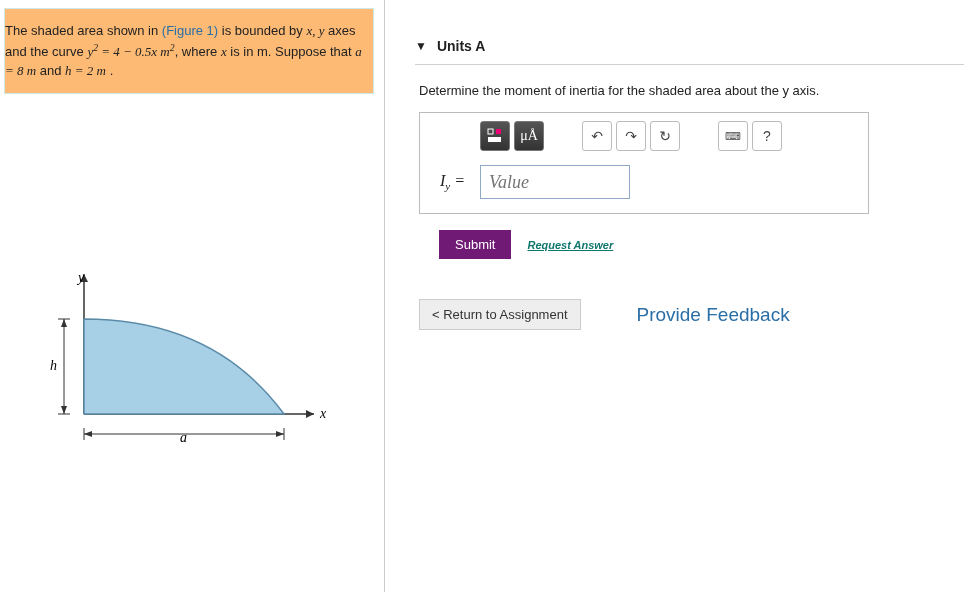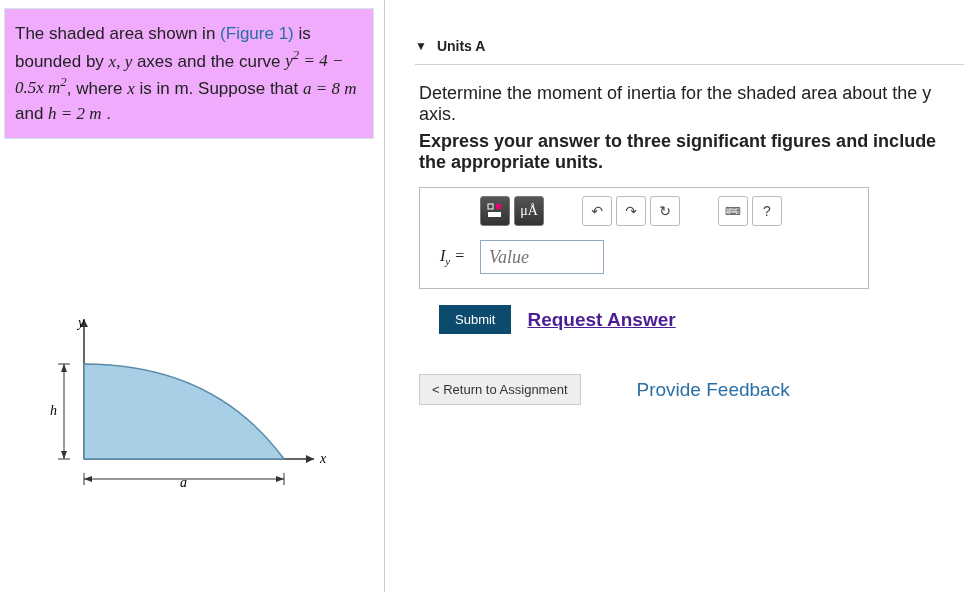--- a/index.html
+++ b/index.html
@@ -1,46 +1,46 @@
 <!DOCTYPE html>
 <html><head>
 <meta charset="utf-8">
 <style>
   * { box-sizing: border-box; margin: 0; padding: 0; }
   body { font-family: Arial, Helvetica, sans-serif; font-size: 13px; color: #222; width: 974px; height: 592px; display: flex; }
   .left-col { width: 385px; padding: 8px 10px 10px 4px; border-right: 1px solid #ccc; position: relative; }
   .right-col { flex: 1; padding: 10px 10px 10px 30px; }
-  .problem-box { background: #f0abfc; border: 1px solid #cfe7e7; padding: 12px 10px; font-size: 17px; line-height: 1.5; }
+  .problem-box { background: #fdba74; border: 1px solid #cfe7e7; padding: 12px 0; font-size: 13px; line-height: 1.5; }
   .problem-box .link { color: #2a6ea6; }
   .var { font-family: "Times New Roman", serif; font-style: italic; }
   sup { font-size: 0.75em; }
   .figure-section { margin-top: 170px; }
   .figure-header { display: flex; align-items: center; border-bottom: 1px solid #ccc; padding-bottom: 6px; }
   .figure-title { font-weight: bold; font-size: 15px; flex: 1; }
   .pager { display: flex; align-items: center; gap: 6px; font-size: 12px; color: #555; }
   .pager-btn { width: 22px; height: 22px; border: 1px solid #ccc; border-radius: 50%; background: #fff; display: flex; align-items: center; justify-content: center; color: #888; font-size: 12px; cursor: pointer; }
   .figure-img { margin-top: 30px; padding-left: 30px; }
   .part-header { display: flex; align-items: center; gap: 10px; border-bottom: 1px solid #d0d0d0; padding: 8px 0 10px 0; margin-top: 20px; }
   .part-header .tri { font-size: 12px; color: #222; }
   .part-title { font-weight: bold; font-size: 14px; }
   .part-body { padding: 18px 0 0 4px; }
-  .instructions { font-size: 18px; margin-bottom: 6px; }
+  .instructions { font-size: 13px; margin-bottom: 6px; }
   .instructions.bold { font-weight: bold; }
   .answer-box { border: 1px solid #bbb; margin-top: 14px; width: 450px; }
   .toolbar { display: flex; gap: 4px; padding: 8px 8px 8px 60px; }
   .tool { width: 30px; height: 30px; border: 1px solid #777; border-radius: 3px; background: linear-gradient(#555,#333); display:flex; align-items:center; justify-content:center; color:#fff; font-size:14px; cursor:pointer; }
   .tool.light { background: #fff; color: #444; border-color: #bbb; }
   .tool.spacer { border:none; background:none; cursor:default; }
   .input-row { display:flex; align-items:center; gap:15px; padding: 6px 8px 14px 20px; }
   .iy { font-family: "Times New Roman", serif; font-style: italic; font-size: 16px; }
   .iy sub { font-style: italic; font-size: 11px; }
-  .ans-input { width: 124px; height: 34px; border: 1px solid #8fa8c6; font-family: "Times New Roman", serif; font-style: italic; font-size: 18px; color: #999; padding: 0 8px; }
+  .ans-input { width: 150px; height: 34px; border: 1px solid #8fa8c6; font-family: "Times New Roman", serif; font-style: italic; font-size: 18px; color: #999; padding: 0 8px; }
   .submit-row { display:flex; align-items:center; gap:16px; margin-top: 16px; padding-left: 20px; }
-  .submit-btn { background:#0c4a6e; color:#fff; border:none; padding:7px 16px; font-size:13px; cursor:pointer; }
-  .req-link { color:#4c1d95; text-decoration:underline; font-size:19px; cursor:pointer; font-weight:bold;}
+  .submit-btn { background:#701a75; color:#fff; border:none; padding:7px 16px; font-size:13px; cursor:pointer; }
+  .req-link { color:#0f766e; text-decoration:underline; font-size:11px; cursor:pointer; font-weight:bold;font-style:italic;}
   .footer-row { display:flex; align-items:center; gap:56px; margin-top: 40px; }
   .return-btn { background:#eee; border:1px solid #ccc; padding:7px 12px; font-size:13px; cursor:pointer; color:#333; }
   .feedback-link { color:#2a6ea6; font-size:19px; cursor:pointer; }
   .tool svg { width:16px; height:16px; }
 </style>
 </head>
 <body>
 
 <div class="left-col">
   <div class="problem-box">
@@ -79,21 +79,20 @@
   </div>
 </div>
 
 <div class="right-col">
   <div class="part-header">
     <span class="tri">▼</span>
     <span class="part-title">Units A</span>
   </div>
   <div class="part-body">
     <div class="instructions">Determine the moment of inertia for the shaded area about the y axis.</div>
-    <div class="instructions bold">Express your answer to three significant figures and include the appropriate units.</div>
 
     <div class="answer-box">
       <div class="toolbar">
         <div class="tool">
           <svg viewBox="0 0 16 16">
               <rect x="1" y="1" width="5" height="5" fill="none" stroke="#fff"></rect>
               <rect x="9" y="1" width="5" height="5" fill="#e07"></rect>
               <rect x="1" y="9" width="13" height="5" fill="#fff"></rect>
             </svg>
         </div>

